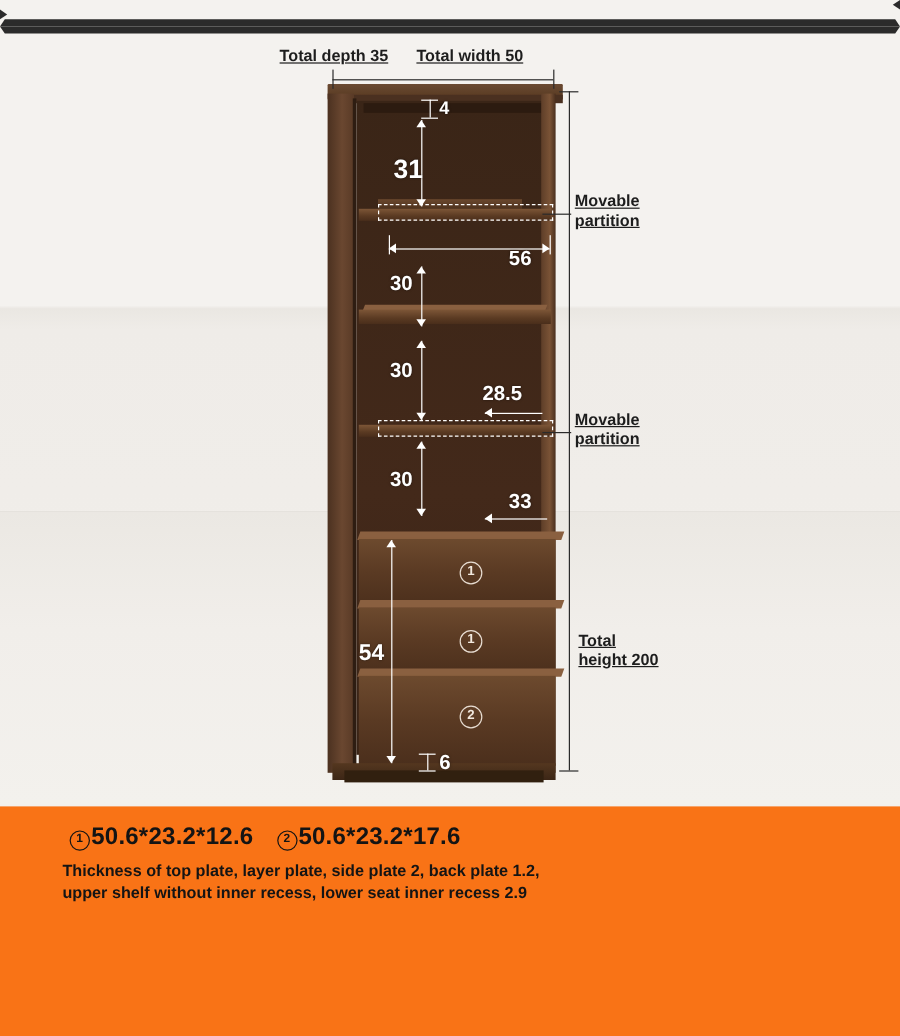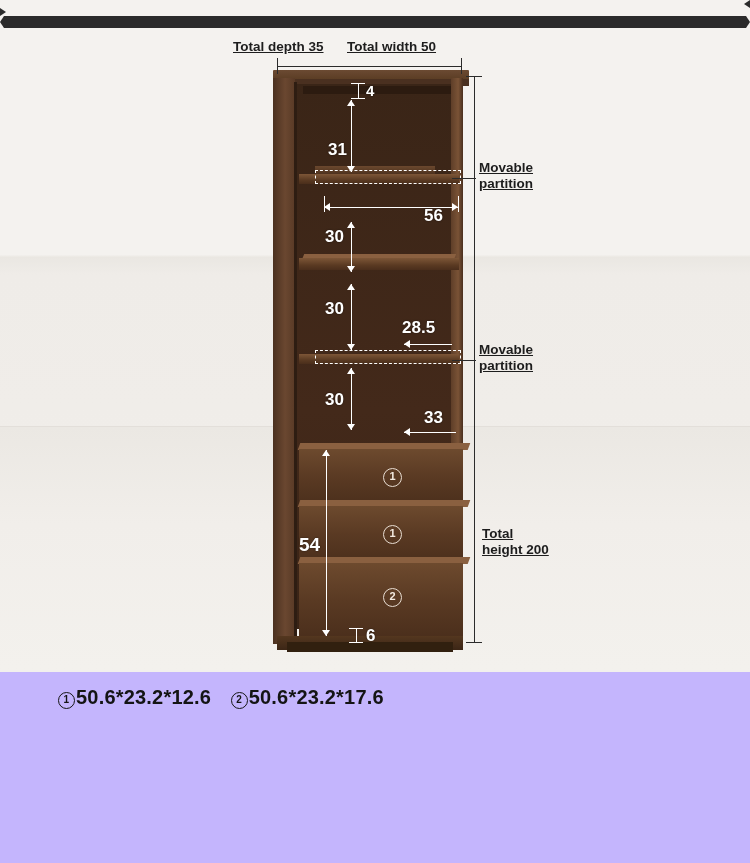--- a/index.html
+++ b/index.html
@@ -144,21 +144,21 @@
   }
   
   .circ{
     position:absolute; width:17px; height:17px; border-radius:50%;
     border:1.4px solid #e8ddd2; color:#f2e9df;
     font-size:11px; font-weight:bold; text-align:center; line-height:15px;
   }
   
   #caption{
     position:absolute; left:0; top:672px; width:750px; height:191px;
-    background:#c4b5fd;
+    background:#f97316;
   }
   #cap-sizes{
     position:absolute; left:58px; top:14px; font-size:20px; font-weight:bold; color:#141414;
     letter-spacing:.2px;
   }
   #cap-sizes .circ-inline{
     display:inline-block; width:15px; height:15px; line-height:13px; text-align:center;
     border:1.4px solid #141414; border-radius:50%; font-size:10px; margin-right:1px;
     vertical-align:1px;
   }
@@ -237,21 +237,21 @@
 partition</div>
 
   <div class="vline" style="left:358px; top:83px; height:15px;"></div>
   <div class="tick" style="left:351px; top:83px; width:14px;"></div>
   <div class="tick" style="left:351px; top:98px; width:14px;"></div>
   <div class="lbl lbl-white" style="left:366px; top:82px; font-size:15px;">4</div>
 
   <div class="vline" style="left:351px; top:100px; height:72px;"></div>
   <div class="ar-up" style="left:347px; top:100px;"></div>
   <div class="ar-dn" style="left:347px; top:166px;"></div>
-  <div class="lbl lbl-white" style="left:328px; top:140px; font-size:17px;">31</div>
+  <div class="lbl lbl-white" style="left:328px; top:128px; font-size:22px;">31</div>
 
   <div class="hline" style="left:324px; top:207px; width:134px;"></div>
   <div class="ar-lf" style="left:324px; top:203px;"></div>
   <div class="ar-rt" style="left:452px; top:203px;"></div>
   <div class="vline" style="left:324px; top:196px; height:16px;"></div>
   <div class="vline" style="left:458px; top:196px; height:16px;"></div>
   <div class="lbl lbl-white" style="left:380px; top:206px; font-size:17px;margin-left:44px;">56</div>
 
   <div class="vline" style="left:351px; top:222px; height:50px;"></div>
   <div class="ar-up" style="left:347px; top:222px;"></div>
@@ -286,13 +286,14 @@
   <div class="tick" style="left:349px; top:642px; width:14px;"></div>
   <div class="lbl lbl-white" style="left:366px; top:626px; font-size:17px;">6</div>
 </div>
 
 <div id="caption">
   <div id="cap-sizes">
     <span class="circ-inline">1</span><span>50.6*23.2*12.6</span>
     <span style="display:inline-block;width:8px;"></span>
     <span class="circ-inline">2</span><span>50.6*23.2*17.6</span>
   </div>
+  <div id="cap-p1">Thickness of top plate, layer plate, side plate 2, back plate 1.2, upper shelf without inner recess, lower seat inner recess 2.9</div>
 </div>
 
 </body></html>

